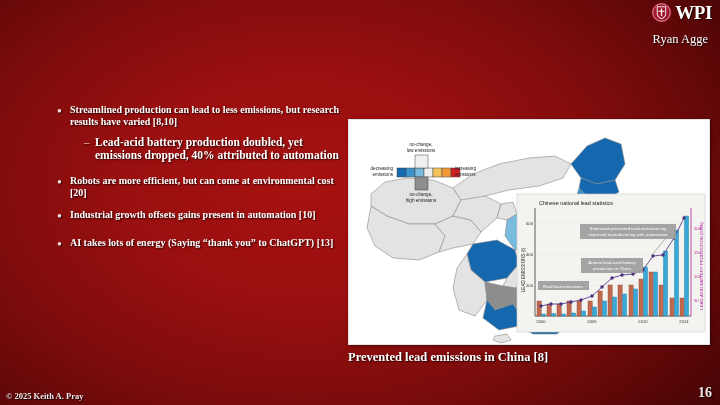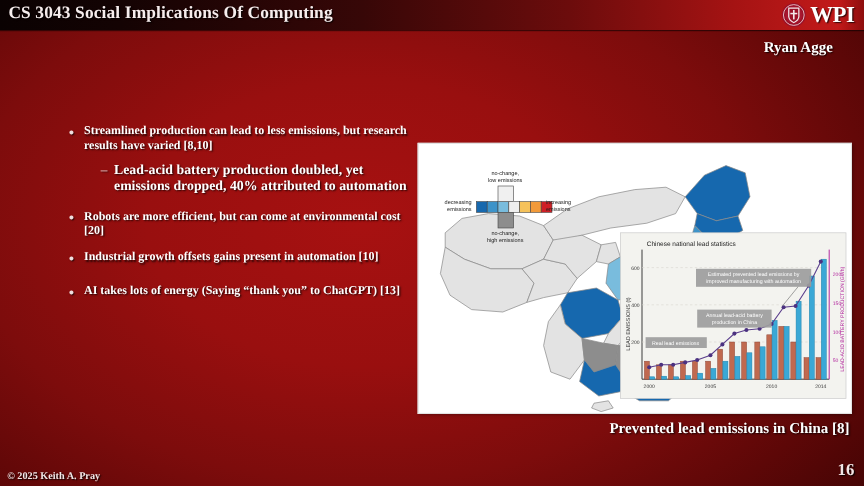--- a/index.html
+++ b/index.html
@@ -30,22 +30,22 @@
     position:absolute;right:8px;top:1px;height:23px;display:flex;align-items:center;gap:3px;text-align:center;
   }
   #wpi-seal{width:21px;height:21px;display:block;}
   #wpi-word{
     color:#ffffff;font-size:19px;font-weight:bold;letter-spacing:-.4px;
     font-family:"Liberation Serif", serif;line-height:21px;
     text-shadow:1px 1px 1px rgba(0,0,0,.75);
   }
   
   #author{
-    position:absolute;right:26px;top:32px;
-    color:#ffffff;font-size:12.5px;font-weight:bold;
+    position:absolute;right:12px;top:32px;
+    color:#ffffff;font-size:12.5px;font-weight:normal;
     text-shadow:1px 1px 1px rgba(0,0,0,.8);
   }
   
   #slide-title{
     position:absolute;left:58px;top:49px;
     color:#fdf6f2;font-size:25px;font-weight:normal;
     font-variant:small-caps;letter-spacing:.4px;
     text-shadow:1px 1px 2px rgba(0,0,0,.55);
     white-space:nowrap;
   }
@@ -69,44 +69,41 @@
   .b-row.sub .b-text{font-size:11.5px;}
   
   #figure{
     position:absolute;left:348px;top:119px;width:360px;height:224px;
     background:#ffffff;border:1px solid #e2e2e2;
     box-shadow:1px 1px 3px rgba(0,0,0,.45);
     overflow:hidden;
   }
   #figure svg{display:block;width:100%;height:100%;}
   #fig-caption{
-    position:absolute;left:348px;top:350px;width:360px;text-align:right;
+    position:absolute;left:348px;top:350px;width:360px;text-align:left;
     color:#ffffff;font-size:12.5px;font-weight:bold;
     text-shadow:1px 1px 1.5px rgba(0,0,0,.8);
   }
   
   #footer-left{
     position:absolute;left:6px;bottom:4px;
     color:#f2e6e6;font-size:8.5px;font-weight:bold;
     text-shadow:1px 1px 1px rgba(0,0,0,.85);
   }
   #footer-right{
     position:absolute;right:8px;bottom:4px;
     color:#f2e6e6;font-size:14px;font-weight:bold;
     text-shadow:1px 1px 1px rgba(0,0,0,.85);
   }
 </style>
 </head>
 <body>
 
 <div id="slide">
 
-  <div id="banner">
-    <div id="banner-title">CS 3043 Social Implications Of Computing</div>
-  </div>
 
   <div id="wpi-logo">
     <svg id="wpi-seal" viewBox="0 0 40 40">
       <circle cx="20" cy="20" r="19" fill="#9c1128"></circle>
       <circle cx="20" cy="20" r="16.5" fill="none" stroke="#e7c9cf" stroke-width="1.4"></circle>
       <circle cx="20" cy="20" r="13.5" fill="#a8172f"></circle>
       <path d="M20 8 L29 8 L29 22 Q29 29 20 33 Q11 29 11 22 L11 8 Z" fill="#f2e6e8"></path>
       <path d="M20 10 L27 10 L27 22 Q27 27.5 20 31 Q13 27.5 13 22 L13 10 Z" fill="#9c1128"></path>
       <rect x="18.7" y="12" width="2.6" height="15" fill="#f2e6e8"></rect>
       <rect x="14.5" y="16.5" width="11" height="2.4" fill="#f2e6e8"></rect>

